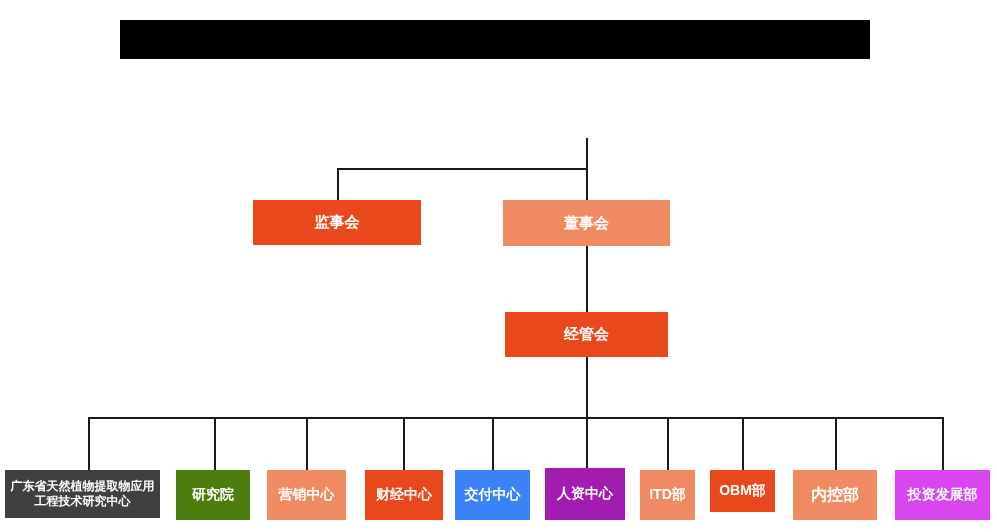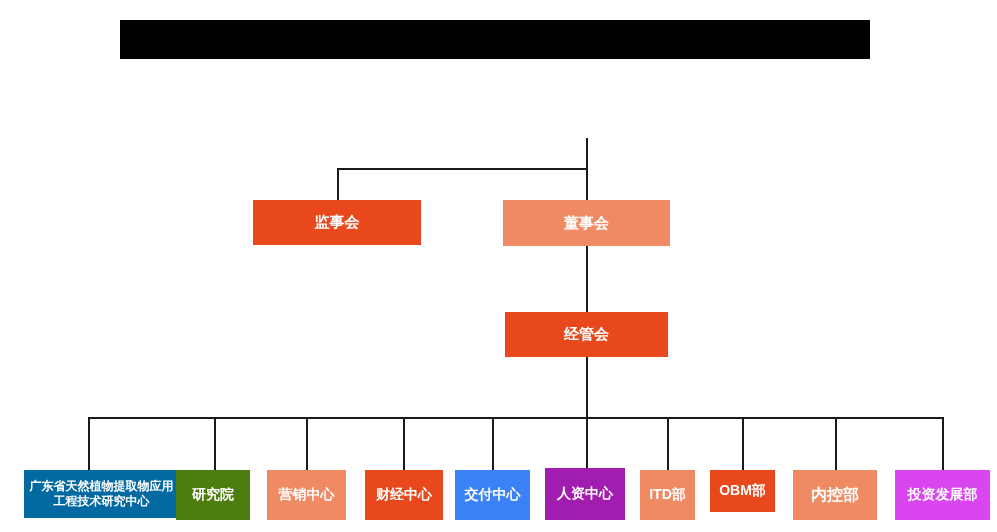--- a/index.html
+++ b/index.html
@@ -84,21 +84,21 @@
   <div class="line vline c-d6" style="background: rgb(26, 26, 26);"></div>
   <div class="line vline c-d7" style="background: rgb(26, 26, 26);"></div>
   <div class="line vline c-d8" style="background: rgb(26, 26, 26);"></div>
   <div class="line vline c-d9" style="background: rgb(26, 26, 26);"></div>
   <div class="line vline c-d10" style="background: rgb(26, 26, 26);"></div>
 
   <div class="node pos-supervisory" style="background: rgb(232, 72, 28);">监事会</div>
   <div class="node pos-board" style="background: rgb(240, 138, 99);">董事会</div>
   <div class="node pos-management" style="background: rgb(232, 72, 28);">经管会</div>
 
-  <div class="node pos-gd-center" style="background: #0369a1; margin-left: 19px;">广东省天然植物提取物应用工程技术研究中心</div>
+  <div class="node pos-gd-center" style="background: #404040;">广东省天然植物提取物应用工程技术研究中心</div>
   <div class="node pos-research" style="background: #4d7c0f;">研究院</div>
   <div class="node pos-marketing" style="background: rgb(240, 138, 99);">营销中心</div>
   <div class="node pos-finance" style="background: rgb(232, 72, 28);">财经中心</div>
   <div class="node pos-delivery" style="background: #3b82f6;">交付中心</div>
   <div class="node pos-hr" style="background: #a21caf;">人资中心</div>
   <div class="node pos-itd" style="background: rgb(240, 138, 99);">ITD部</div>
   <div class="node pos-obm" style="background: rgb(232, 72, 28);">OBM部</div>
   <div class="node pos-internal" style="background: rgb(240, 138, 99);">内控部</div>
   <div class="node pos-investment" style="background: #d946ef;">投资发展部</div>
 

